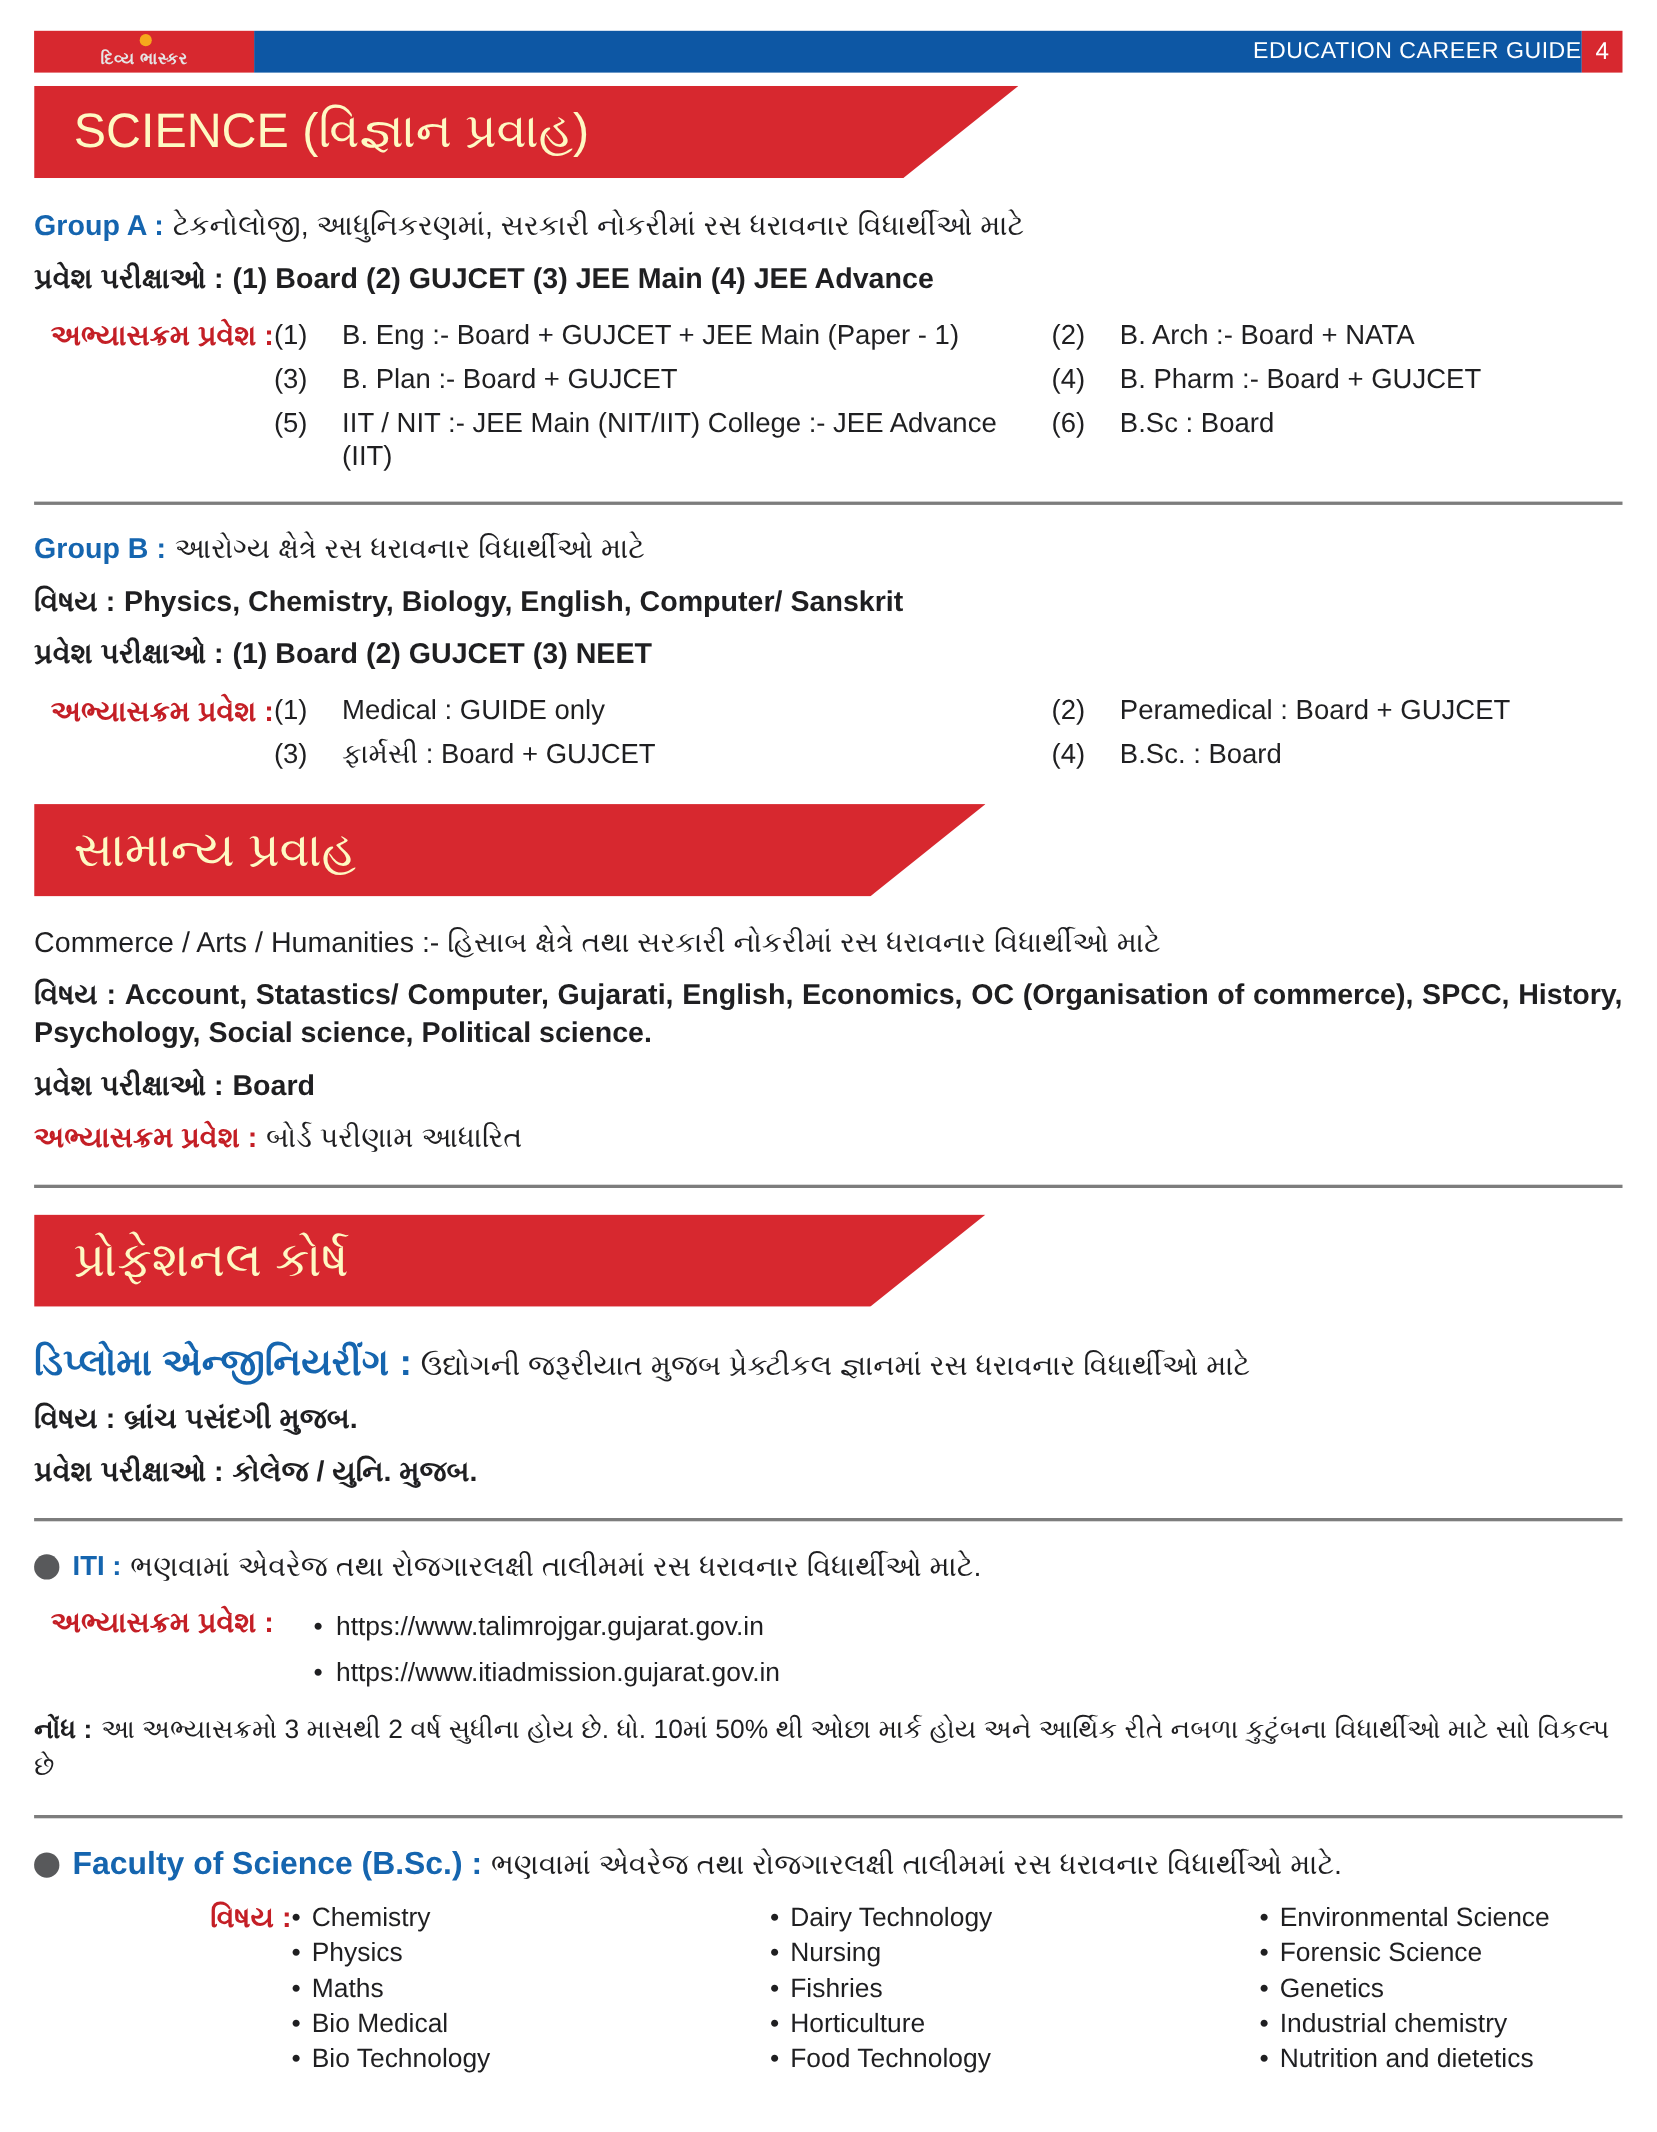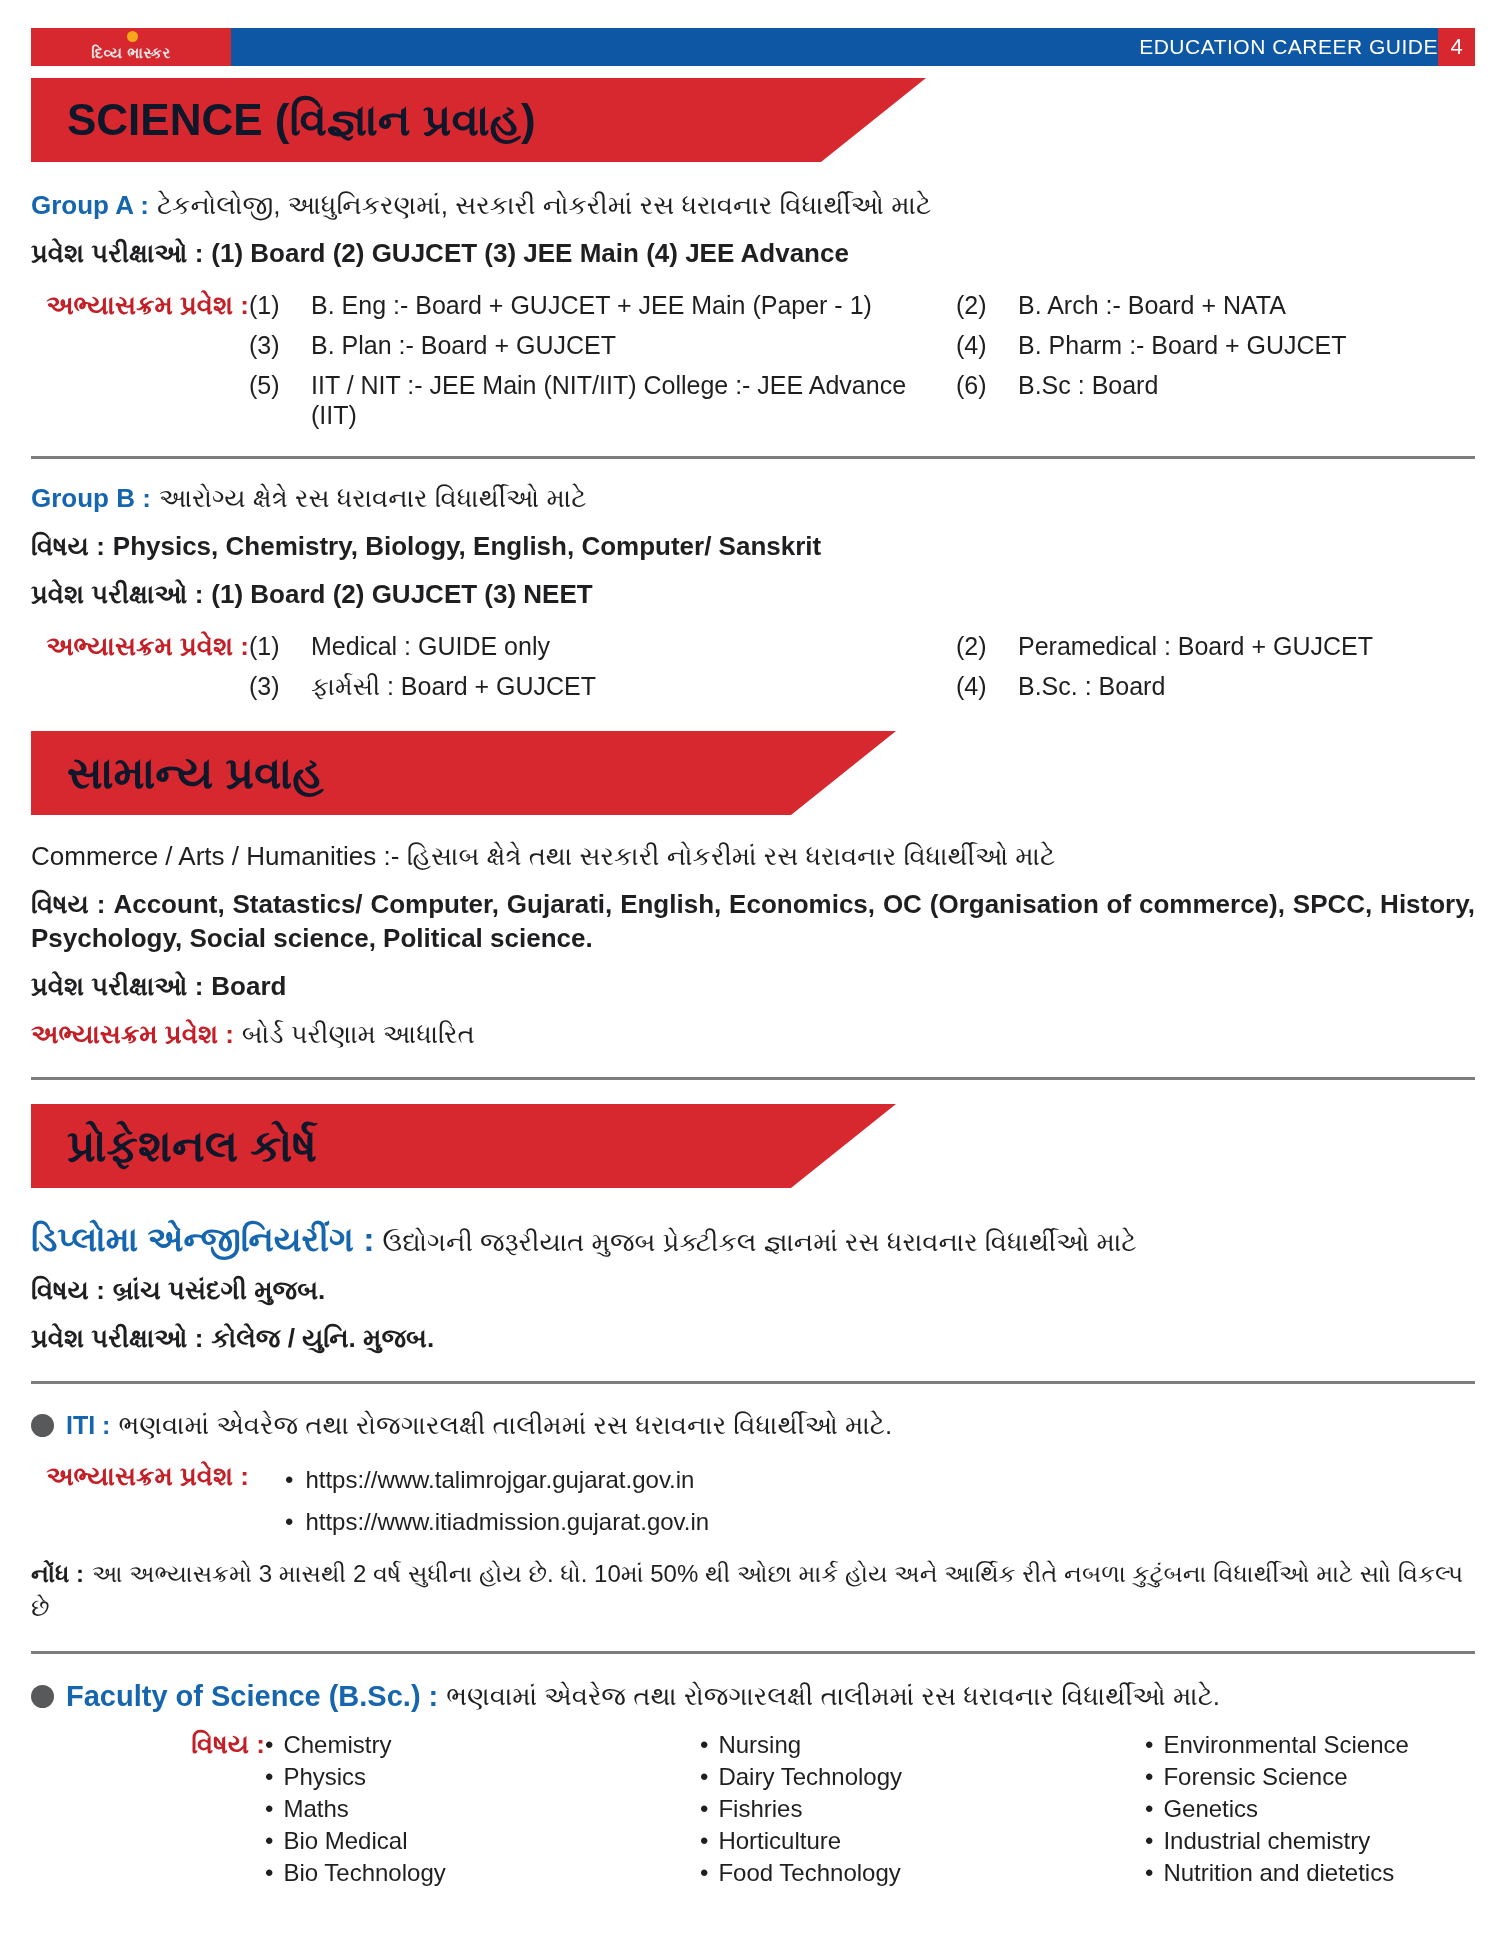--- a/index.html
+++ b/index.html
@@ -14,21 +14,21 @@
   .topbar{display:flex;height:38px;margin:28px 31px 0 31px;}
   .logo-box{background:#d7282f;width:200px;position:relative;display:flex;align-items:flex-end;justify-content:center;}
   .logo-dot{position:absolute;top:3px;left:96px;width:11px;height:11px;border-radius:50%;background:#f6a81c;}
   .logo-text{color:#e5e5e5;font-weight:bold;font-size:15px;padding-bottom:4px;letter-spacing:.5px;}
   .topbar-blue{flex:1;background:#0d57a4;display:flex;align-items:center;justify-content:flex-end;}
   .topbar-blue span{color:#fff;font-size:21px;letter-spacing:.5px;}
   .page-num{background:#d7282f;width:37px;display:flex;align-items:center;justify-content:center;color:#fff;font-size:22px;}
 
   
   .banner{
-    background:#d7282f;color:#0f172a;font-weight:bold;font-size:44px;
+    background:#d7282f;color:#fef9c3;font-weight:normal;font-size:44px;
     height:84px;display:flex;align-items:center;padding-left:36px;
     clip-path:polygon(0 0,100% 0,calc(100% - 105px) 100%,0 100%);
     margin-left:31px;box-sizing:border-box;
   }
   .b1{width:895px;margin-top:12px;}
   .b2{width:865px;margin-top:30px;}
   .b3{width:865px;margin-top:24px;}
 
   
   .content{margin:0 31px;}
@@ -204,22 +204,22 @@
       <div class="fac-label redlbl">વિષય :</div>
       <div class="fac-col c1">
         <div class="fac-item">Chemistry</div>
         <div class="fac-item">Physics</div>
         <div class="fac-item">Maths</div>
         <div class="fac-item">Bio Medical</div>
         <div class="fac-item">Bio Technology</div>
 
       </div>
       <div class="fac-col c2">
+        <div class="fac-item">Dairy Technology</div>
         <div class="fac-item">Nursing</div>
-        <div class="fac-item">Dairy Technology</div>
         <div class="fac-item">Fishries</div>
         <div class="fac-item">Horticulture</div>
         <div class="fac-item">Food Technology</div>
 
       </div>
       <div class="fac-col c3">
         <div class="fac-item">Environmental Science</div>
         <div class="fac-item">Forensic Science</div>
         <div class="fac-item">Genetics</div>
         <div class="fac-item">Industrial chemistry</div>

